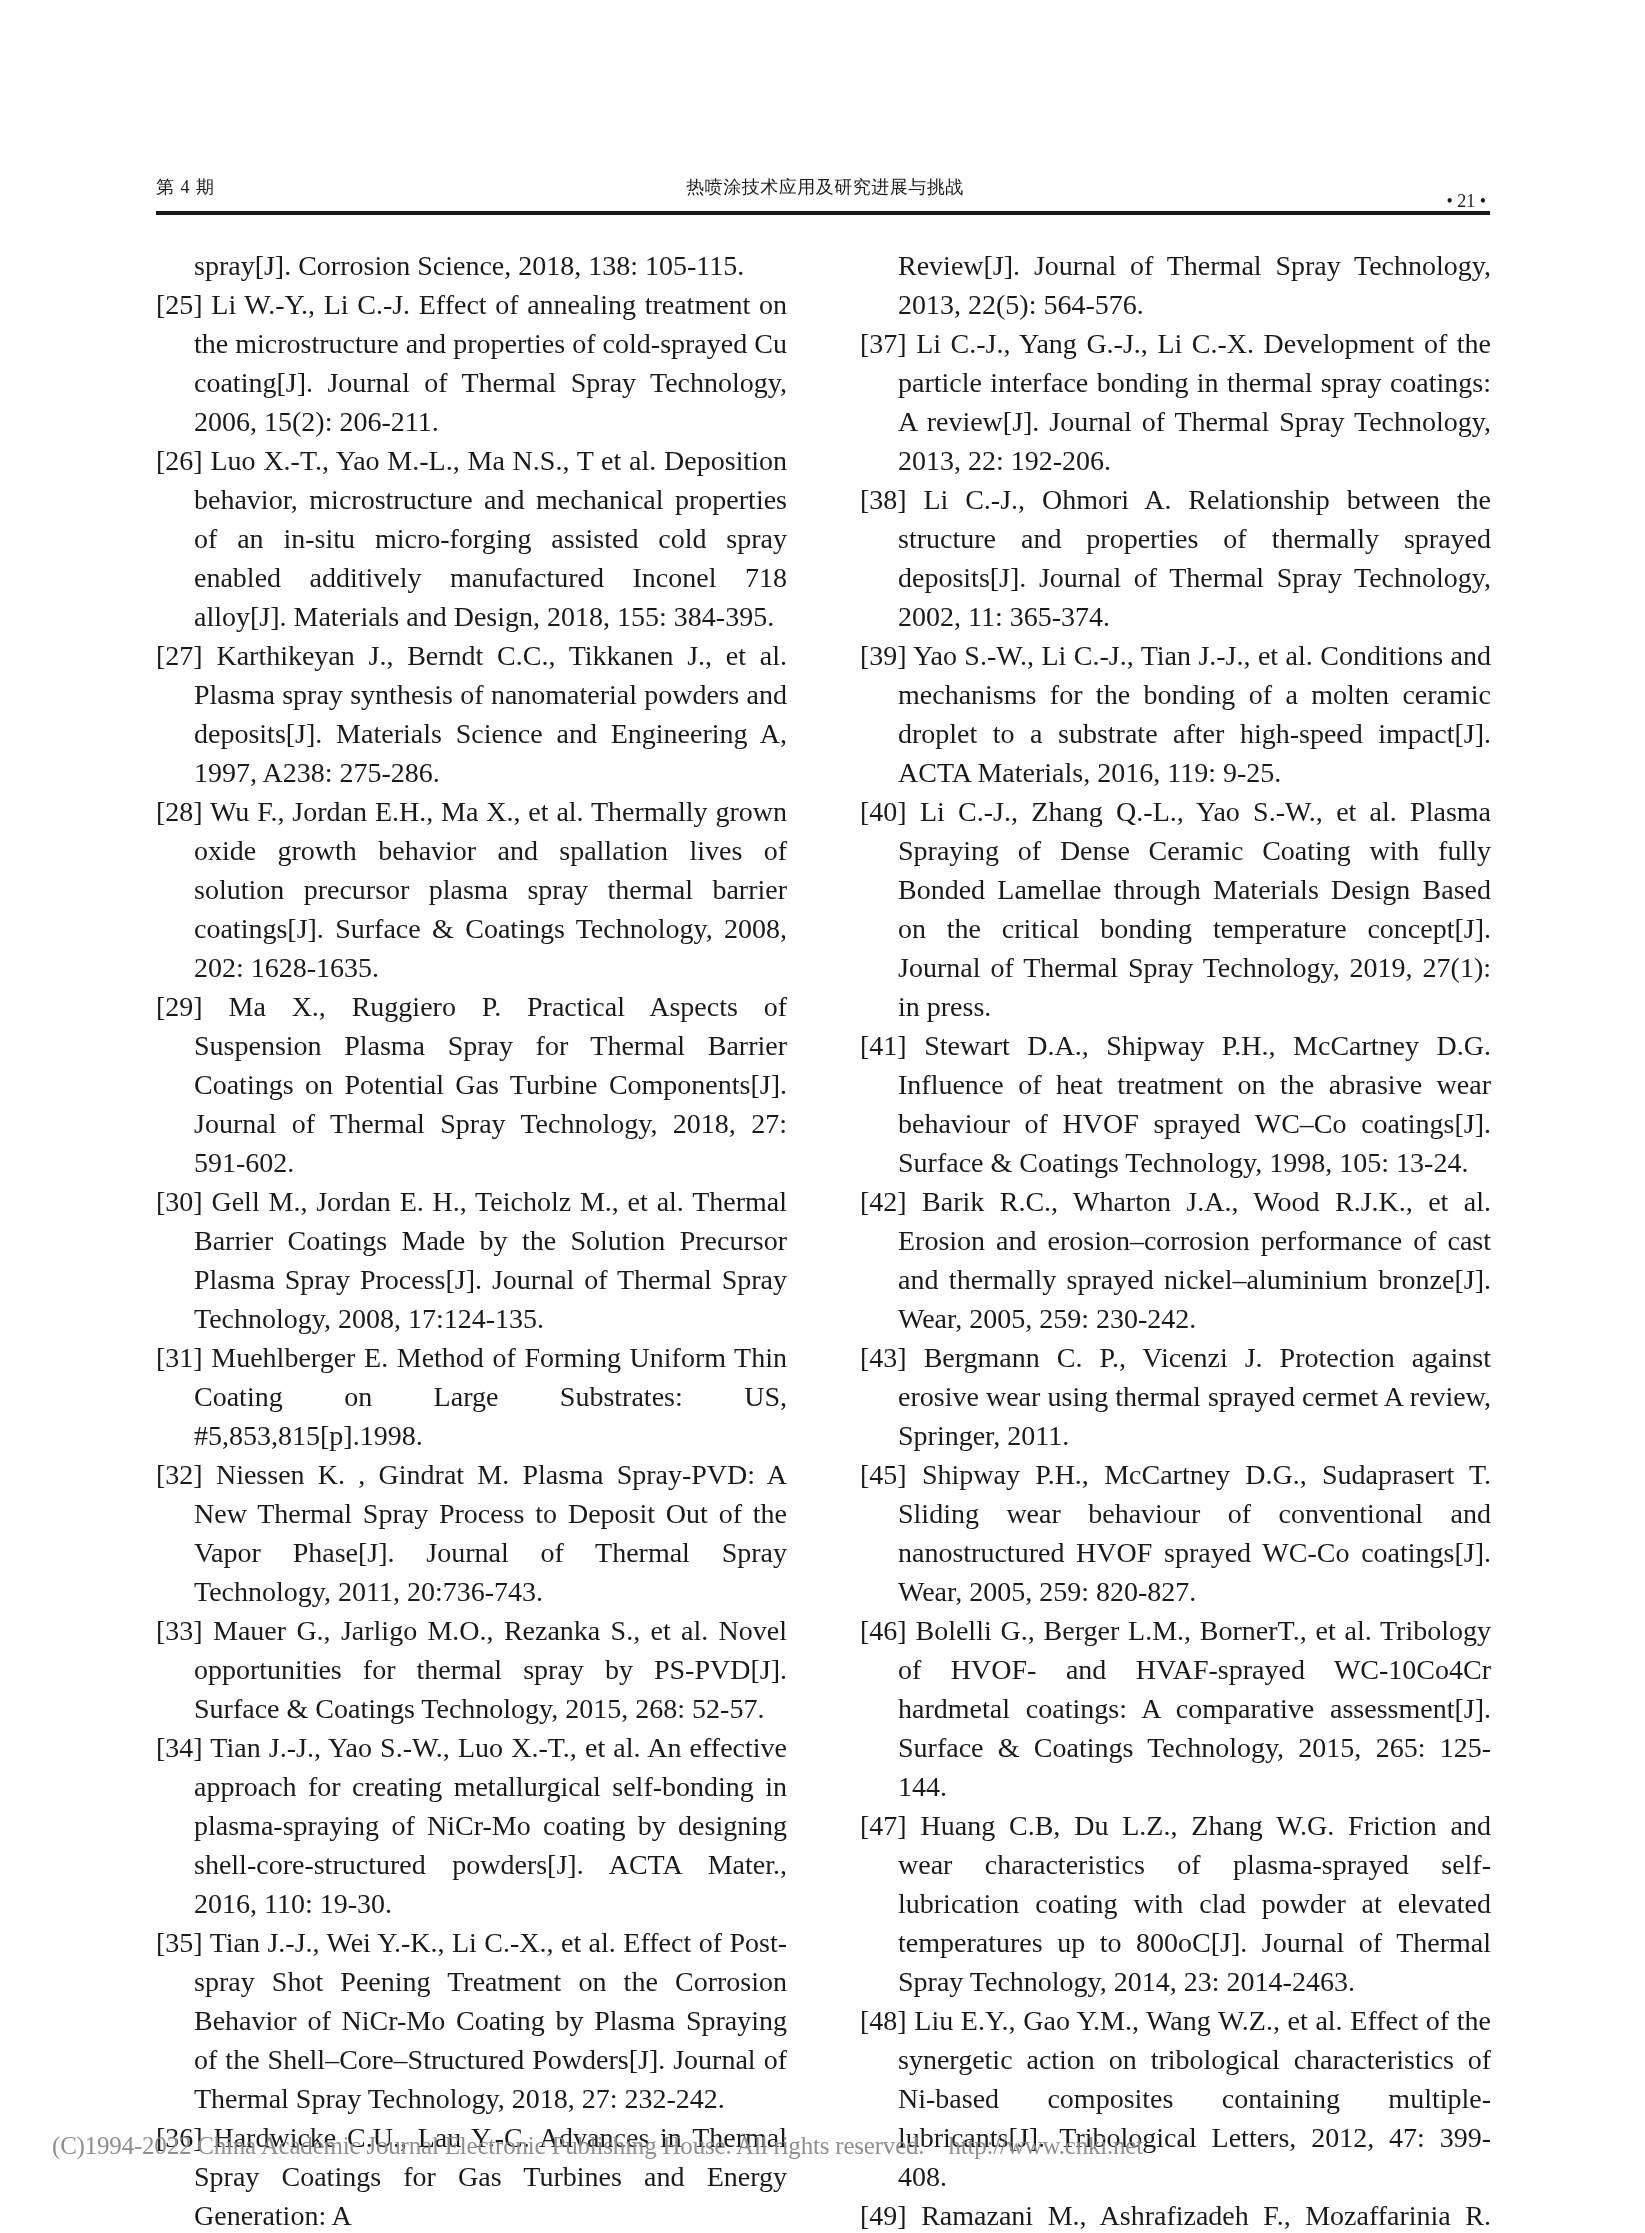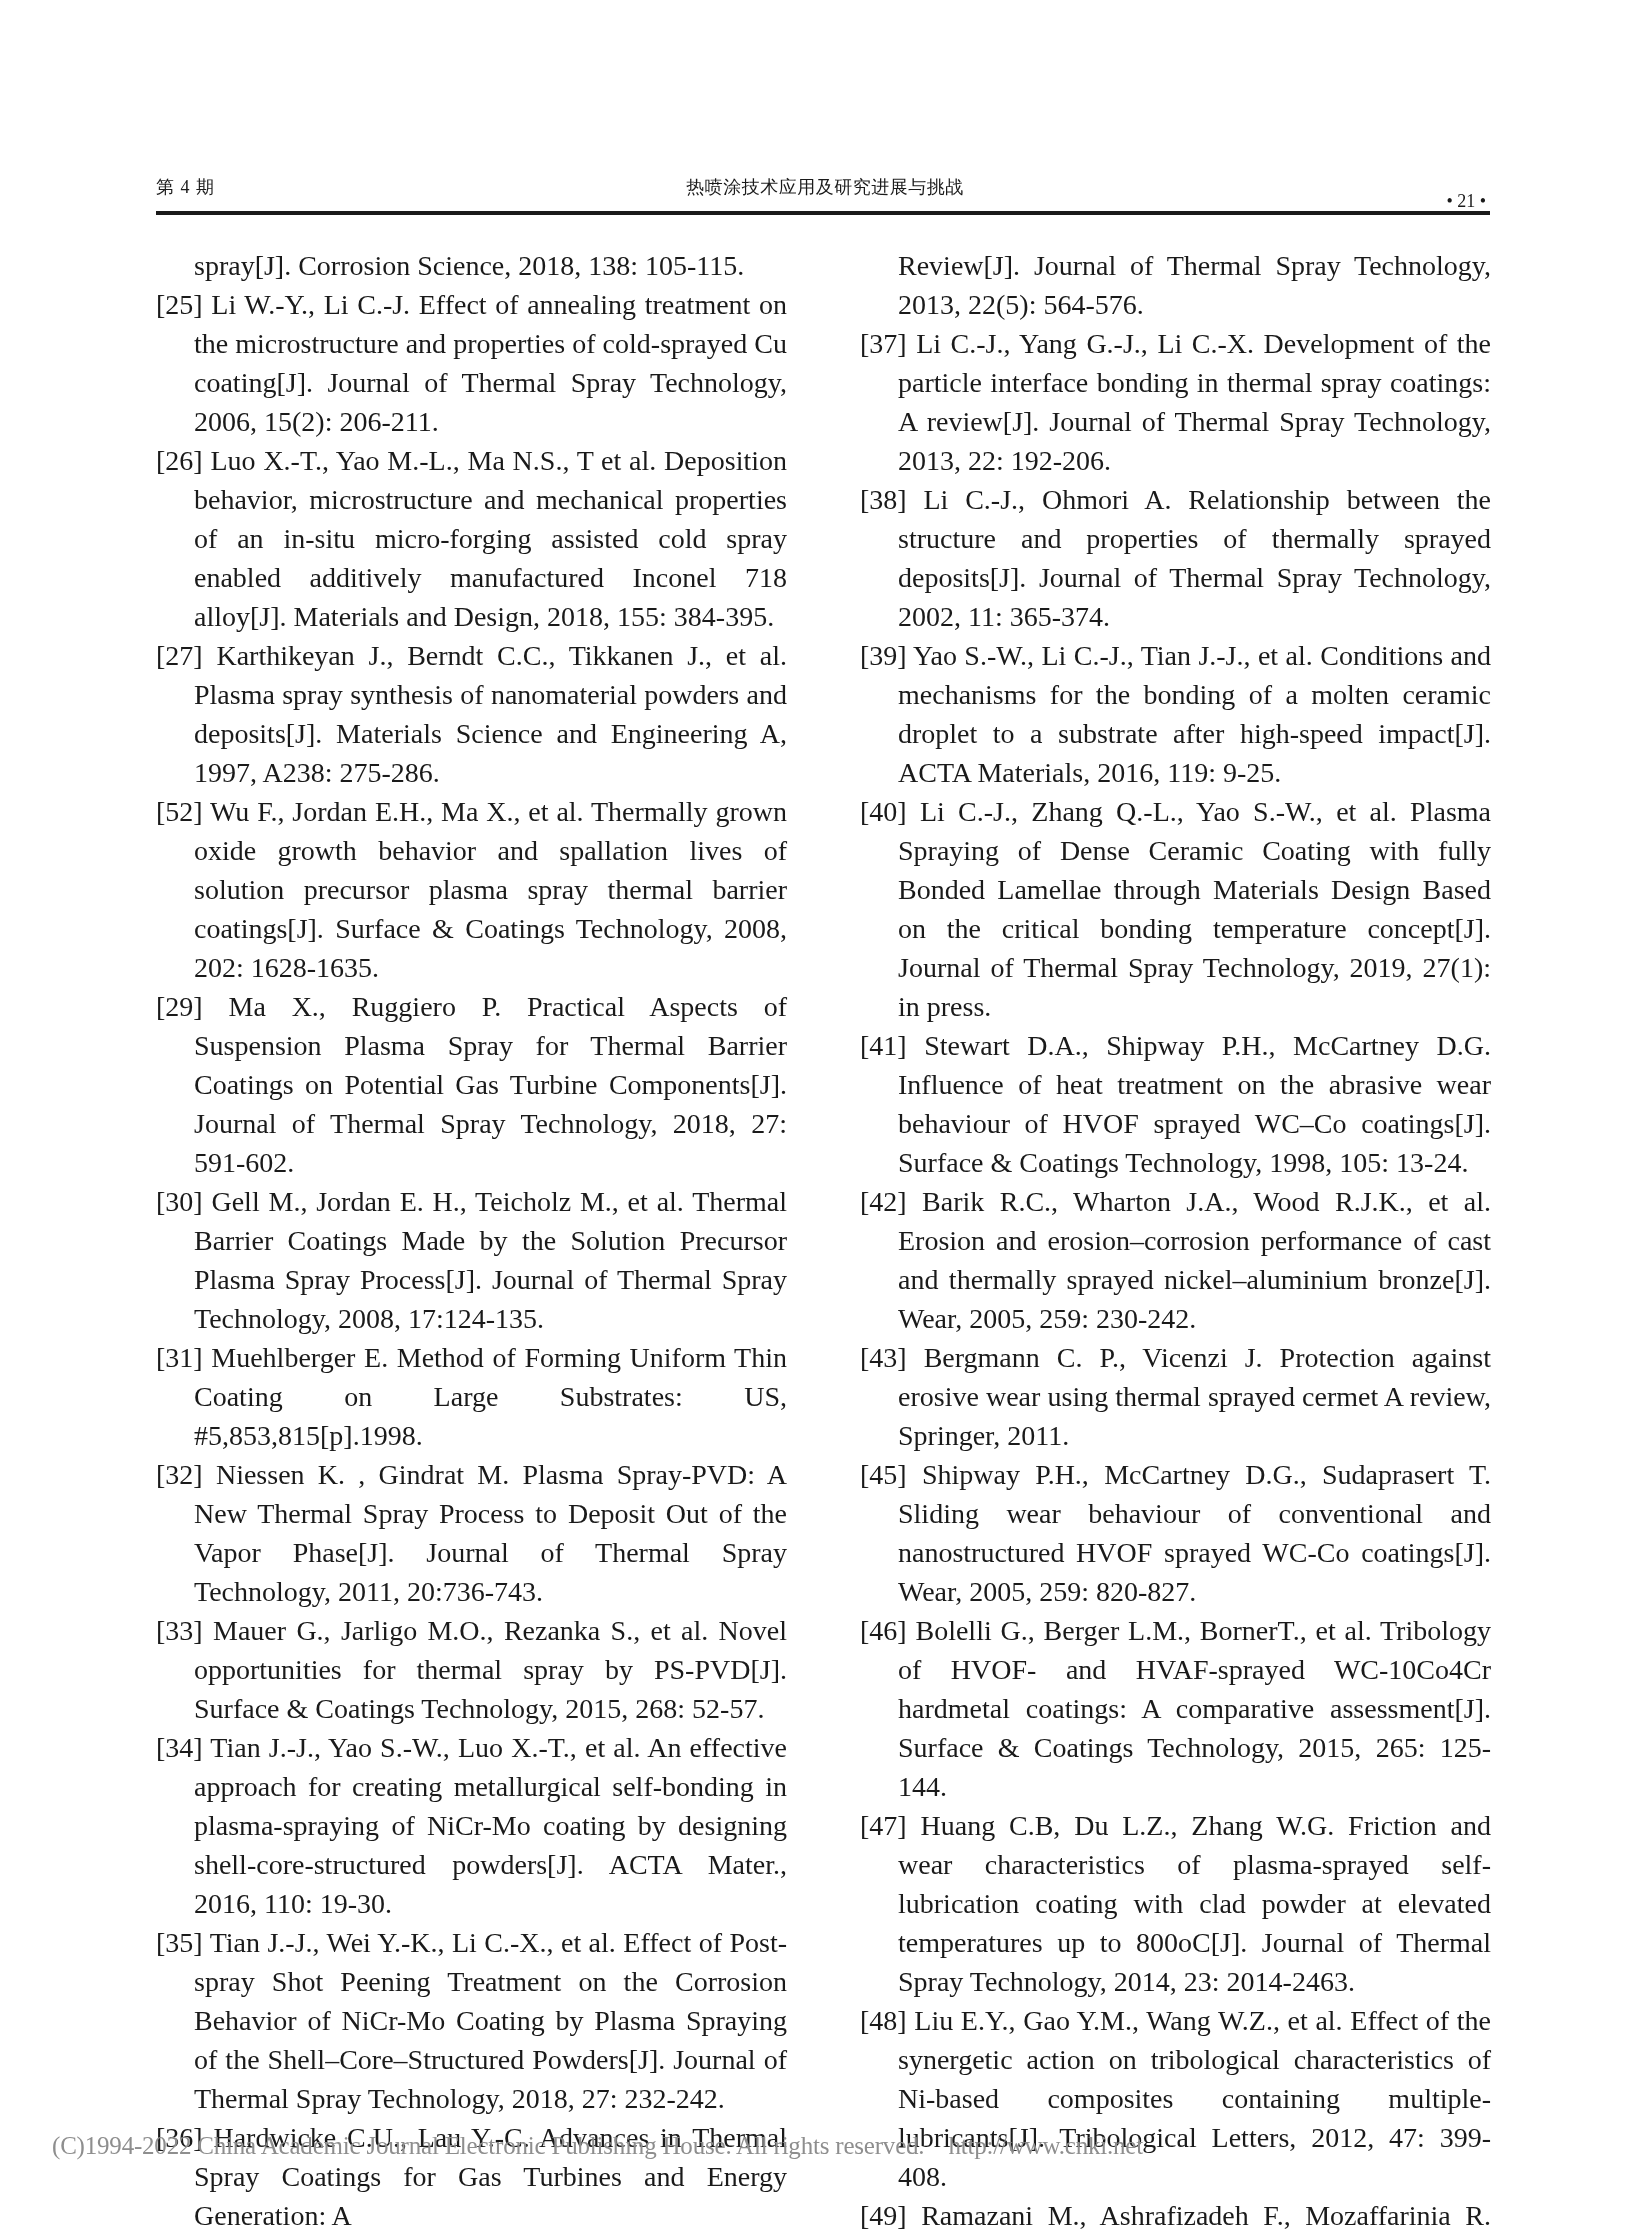--- a/index.html
+++ b/index.html
@@ -44,21 +44,21 @@
   <span class="title">热喷涂技术应用及研究进展与挑战</span>
   <span class="page">• 21 •</span>
 </div>
 <div class="rule"></div>
 
 <div class="col left" id="col-left">
     <p class="ref cont"><span>spray[J]. Corrosion Science, 2018, 138: 105-115.</span></p>
     <p class="ref"><span class="num">[25]</span> <span>Li W.-Y., Li C.-J. Effect of annealing treatment on the microstructure and properties of cold-sprayed Cu coating[J]. Journal of Thermal Spray Technology, 2006, 15(2): 206-211.</span></p>
     <p class="ref"><span class="num">[26]</span> <span>Luo X.-T., Yao M.-L., Ma N.S., T et al. Deposition behavior, microstructure and mechanical properties of an in-situ micro-forging assisted cold spray enabled additively manufactured Inconel 718 alloy[J]. Materials and Design, 2018, 155: 384-395.</span></p>
     <p class="ref"><span class="num">[27]</span> <span>Karthikeyan J., Berndt C.C., Tikkanen J., et al. Plasma spray synthesis of nanomaterial powders and deposits[J]. Materials Science and Engineering A, 1997, A238: 275-286.</span></p>
-    <p class="ref"><span class="num">[52]</span> <span>Wu F., Jordan E.H., Ma X., et al. Thermally grown oxide growth behavior and spallation lives of solution precursor plasma spray thermal barrier coatings[J]. Surface &amp; Coatings Technology, 2008, 202: 1628-1635.</span></p>
+    <p class="ref"><span class="num">[28]</span> <span>Wu F., Jordan E.H., Ma X., et al. Thermally grown oxide growth behavior and spallation lives of solution precursor plasma spray thermal barrier coatings[J]. Surface &amp; Coatings Technology, 2008, 202: 1628-1635.</span></p>
     <p class="ref"><span class="num">[29]</span> <span>Ma X., Ruggiero P. Practical Aspects of Suspension Plasma Spray for Thermal Barrier Coatings on Potential Gas Turbine Components[J]. Journal of Thermal Spray Technology, 2018, 27: 591-602.</span></p>
     <p class="ref"><span class="num">[30]</span> <span>Gell M., Jordan E. H., Teicholz M., et al. Thermal Barrier Coatings Made by the Solution Precursor Plasma Spray Process[J]. Journal of Thermal Spray Technology, 2008, 17:124-135.</span></p>
     <p class="ref"><span class="num">[31]</span> <span>Muehlberger E. Method of Forming Uniform Thin Coating on Large Substrates: US, #5,853,815[p].1998.</span></p>
     <p class="ref"><span class="num">[32]</span> <span>Niessen K. , Gindrat M. Plasma Spray-PVD: A New Thermal Spray Process to Deposit Out of the Vapor Phase[J]. Journal of Thermal Spray Technology, 2011, 20:736-743.</span></p>
     <p class="ref"><span class="num">[33]</span> <span>Mauer G., Jarligo M.O., Rezanka S., et al. Novel opportunities for thermal spray by PS-PVD[J]. Surface &amp; Coatings Technology, 2015, 268: 52-57.</span></p>
     <p class="ref"><span class="num">[34]</span> <span>Tian J.-J., Yao S.-W., Luo X.-T., et al. An effective approach for creating metallurgical self-bonding in plasma-spraying of NiCr-Mo coating by designing shell-core-structured powders[J]. ACTA Mater., 2016, 110: 19-30.</span></p>
     <p class="ref"><span class="num">[35]</span> <span>Tian J.-J., Wei Y.-K., Li C.-X., et al. Effect of Post-spray Shot Peening Treatment on the Corrosion Behavior of NiCr-Mo Coating by Plasma Spraying of the Shell–Core–Structured Powders[J]. Journal of Thermal Spray Technology, 2018, 27: 232-242.</span></p>
     <p class="ref"><span class="num">[36]</span> <span>Hardwicke C.U., Lau Y.-C. Advances in Thermal Spray Coatings for Gas Turbines and Energy Generation: A</span></p>
   </div>
 <div class="col right" id="col-right">

